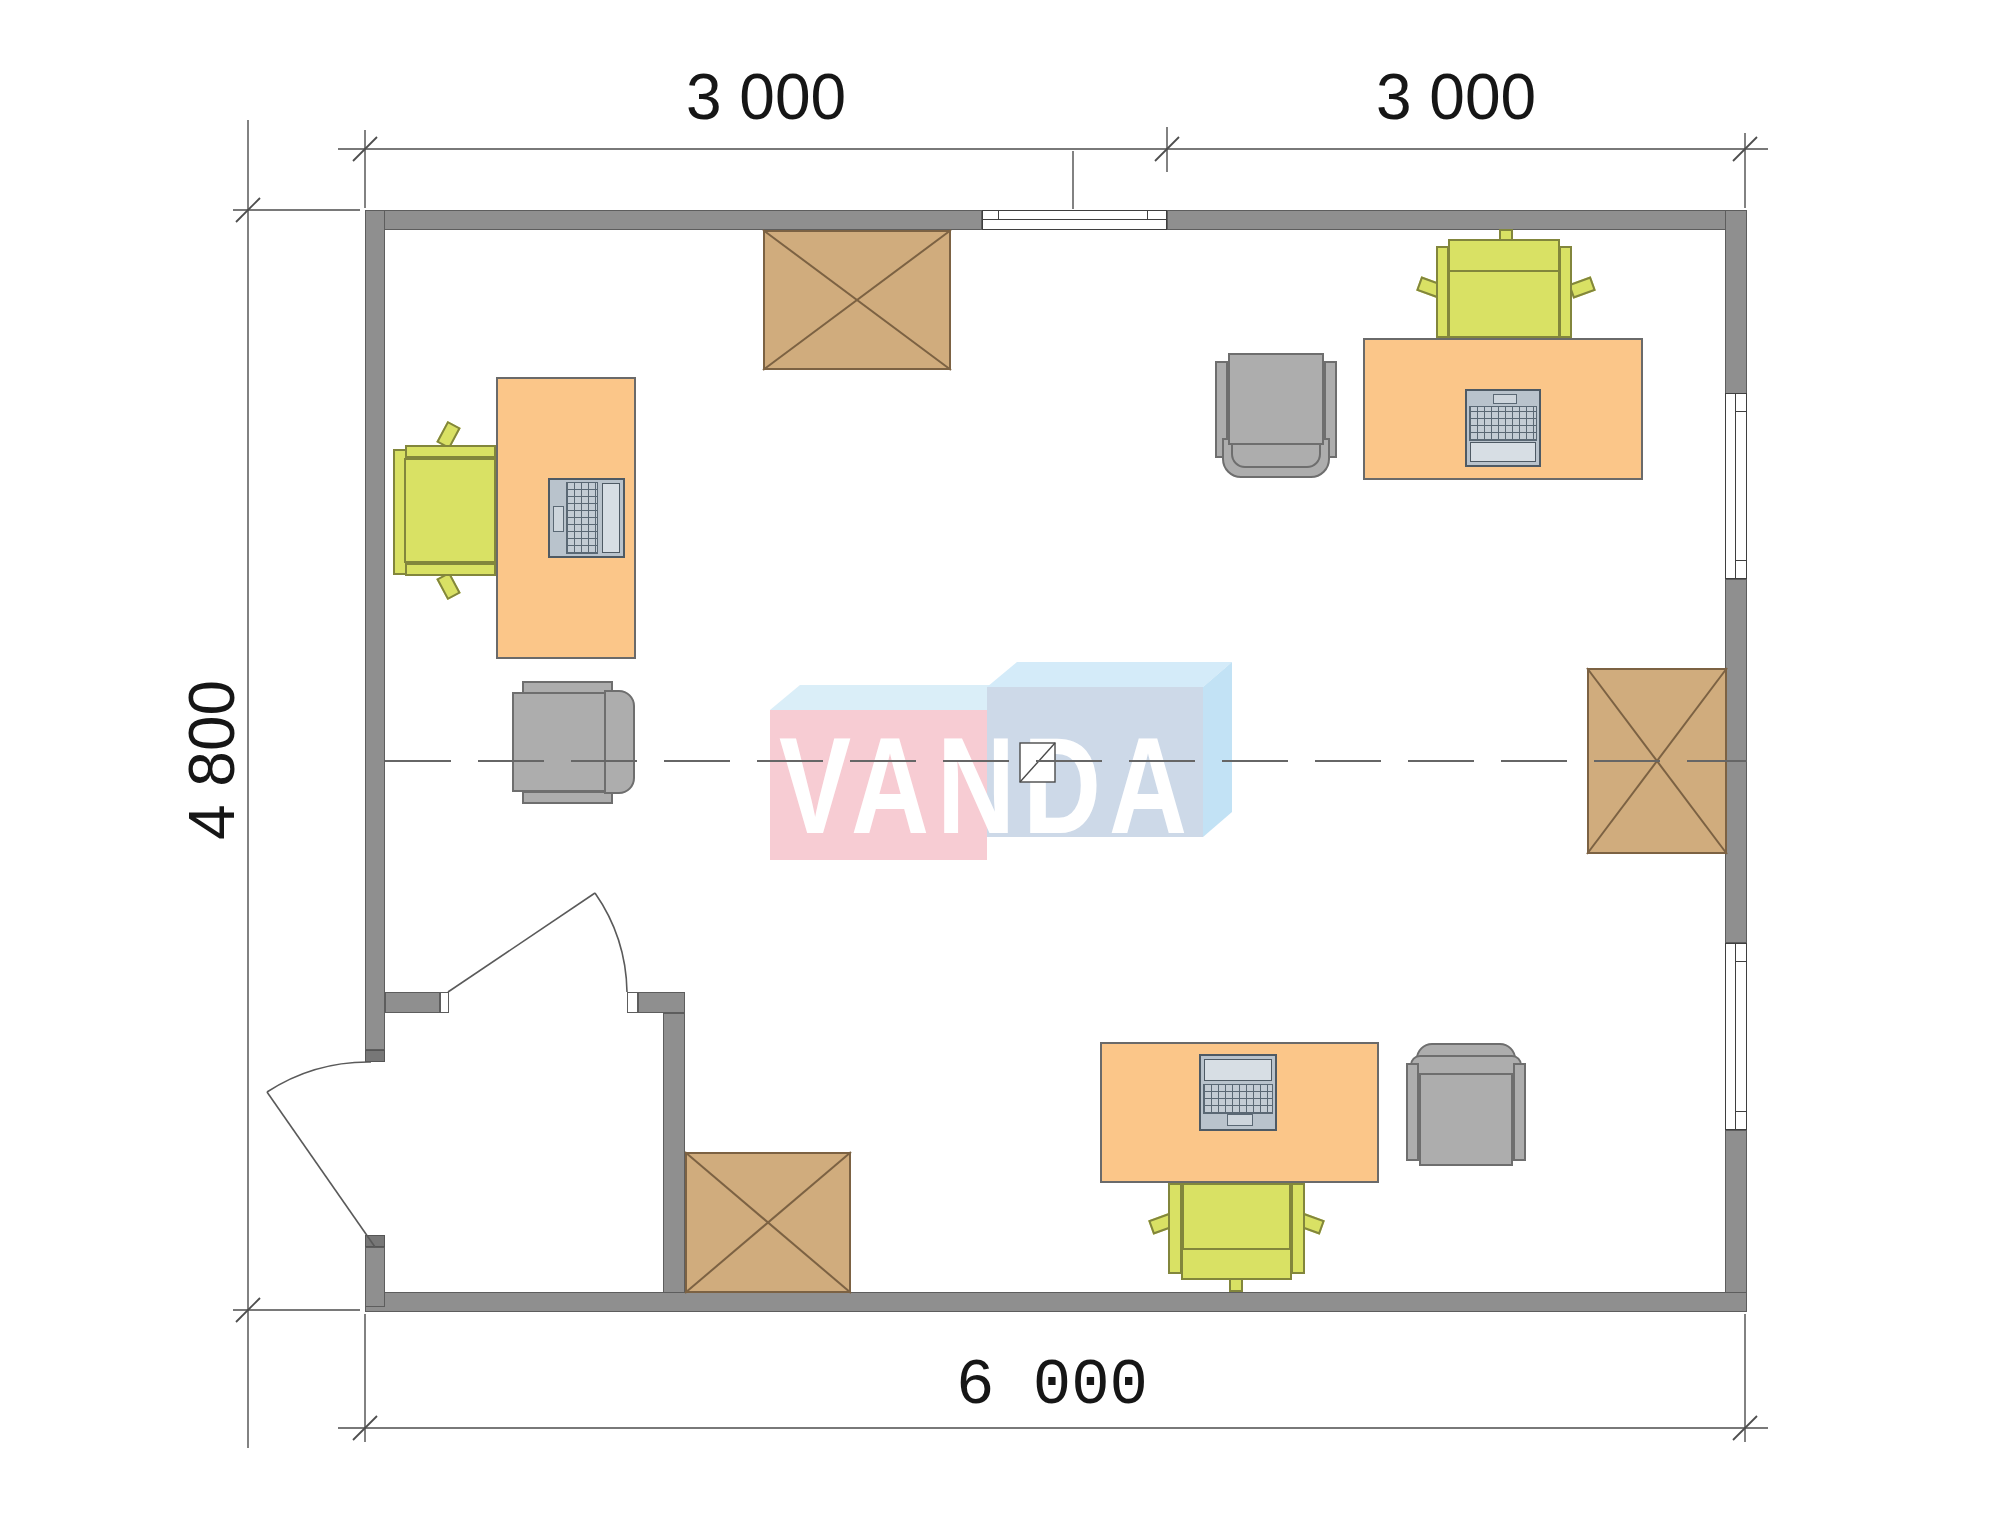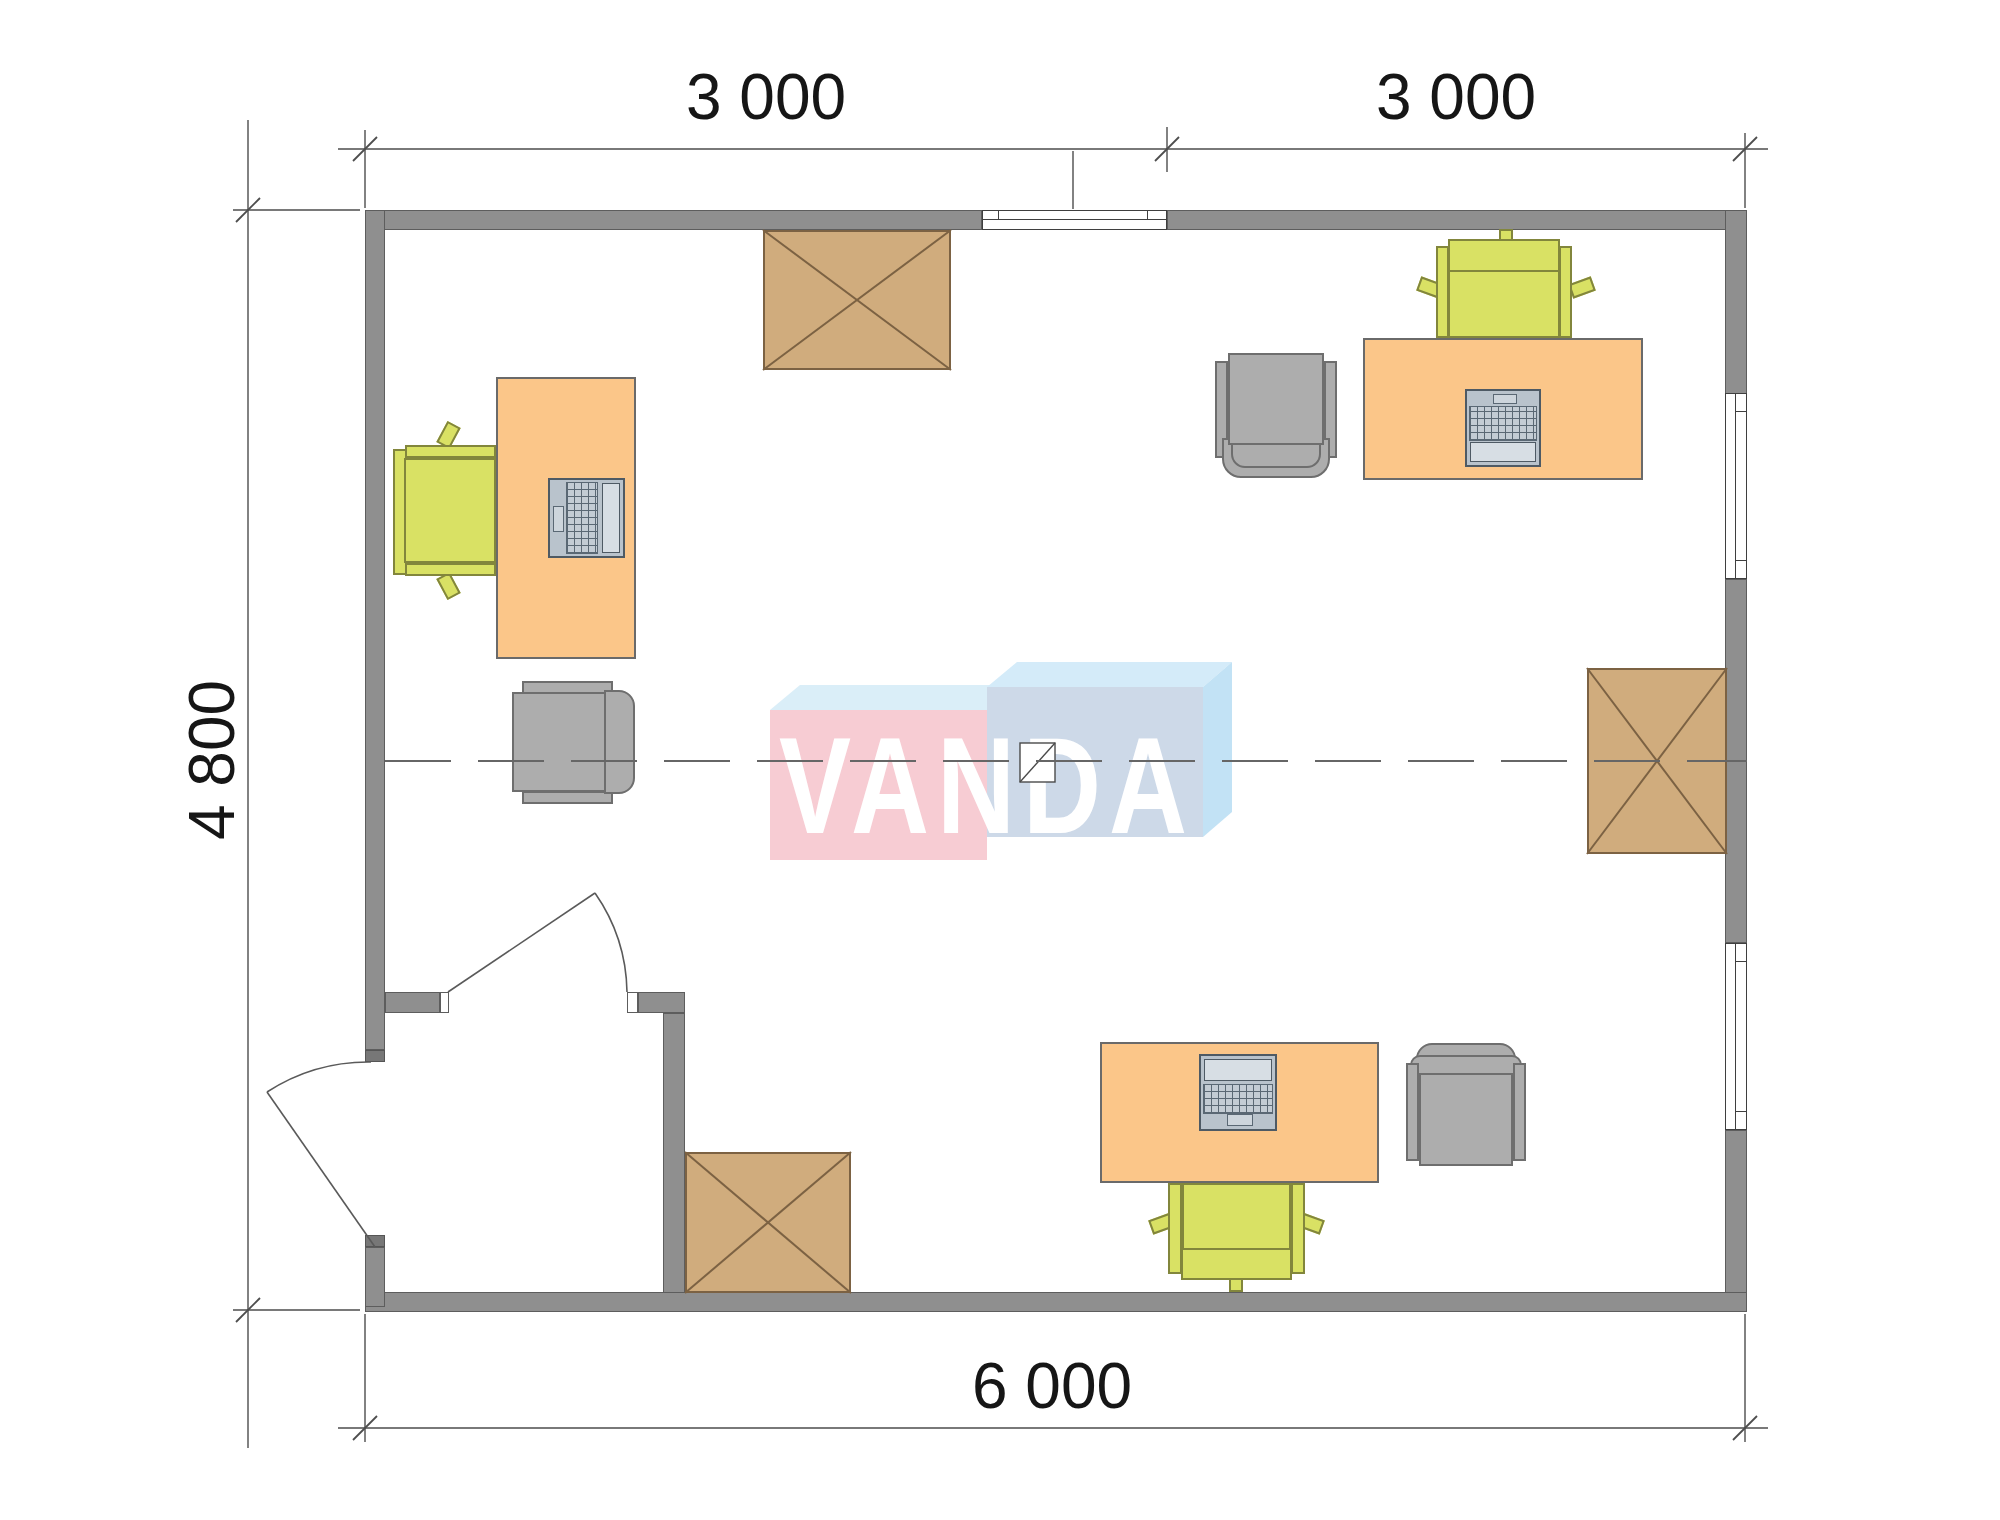--- a/index.html
+++ b/index.html
@@ -178,16 +178,16 @@
 
     <g>
       <rect x="1020" y="743" width="35" height="39" style="fill:#ffffff;stroke:#4a4a4a;stroke-width:1.4;"></rect>
       <line x1="1020" y1="782" x2="1055" y2="743" style="stroke:#4a4a4a;stroke-width:1.4;"></line>
     </g>
     <line x1="385" y1="761" x2="1747" y2="761" style="stroke:var(--centerline,#666666);stroke-width:2;stroke-dasharray:66 27;"></line>
   </svg>
 
   <div class="dim-label" style="left:646px;top:50px;width:240px;height:95px;line-height:95px;">3 000</div>
   <div class="dim-label" style="left:1336px;top:50px;width:240px;height:95px;line-height:95px;">3 000</div>
-  <div class="dim-label" style="left:932px;top:1350px;width:240px;height:72px;line-height:72px;">6 000</div>
+  <div class="dim-label" style="left:932px;top:1350px;width:240px;height:72px;line-height:72px;font-family:Liberation Mono, monospace;">6 000</div>
   <div class="dim-label" style="left:92px;top:724px;width:240px;height:72px;line-height:72px;transform:rotate(-90deg);">4 800</div>
 
 </div>
 
 </body></html>

